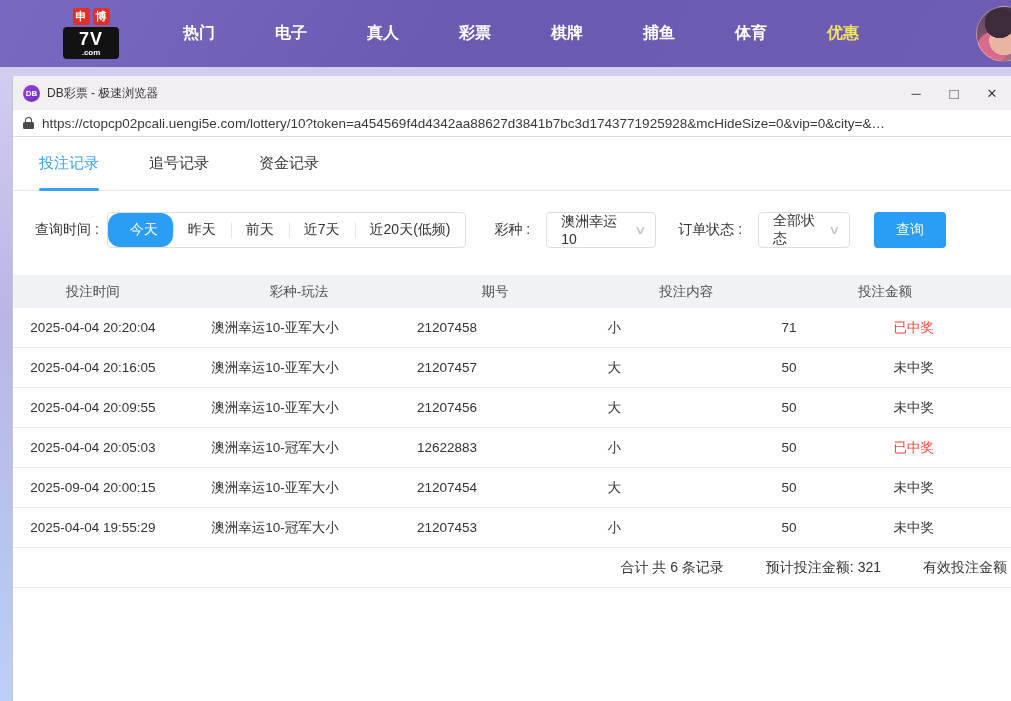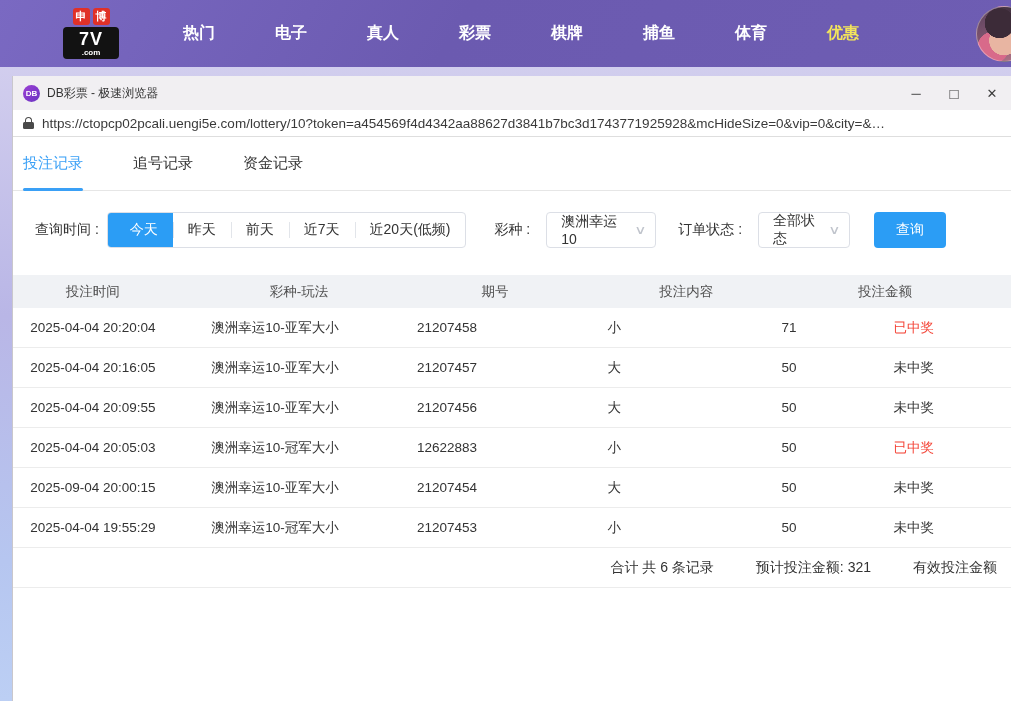--- a/index.html
+++ b/index.html
@@ -47,38 +47,38 @@
   .urlbar { height:27px; background:#fff; border-bottom:1px solid #dedede;
     display:flex; align-items:center; padding:0 10px; }
   .lock { position:relative; width:11px; height:12px; margin-right:8px; flex:none; }
   .lock .shackle { position:absolute; top:0; left:2px; width:7px; height:7px;
     border:1.6px solid #4a4a4a; border-bottom:none; border-radius:4px 4px 0 0; }
   .lock .body { position:absolute; bottom:0; left:0; width:11px; height:7px;
     background:#4a4a4a; border-radius:1.5px; }
   .url-text { font-size:13.5px; color:#3a3a3a; white-space:nowrap; overflow:hidden; }
 
   
-  .tab-row { height:54px; display:flex; align-items:center; padding-left:10px; gap:50px;
+  .tab-row { height:54px; display:flex; align-items:center; padding-left:26px; gap:50px;
     border-bottom:1px solid #e6e6e6; }
   .tab { position:relative; height:100%; display:flex; align-items:center;
     font-size:15px; color:#333; cursor:pointer; }
   .tab.active { color:#3aa0f6; }
   .tab.active::after { content:""; position:absolute; left:0; right:0; bottom:-1px; height:3px;
     border-radius:2px; background:#3aa0f6; }
 
   
   .filter-row { display:flex; align-items:center; padding-left:22px; margin-top:21px; height:36px; }
   .f-label { font-size:14px; color:#333; margin-right:8px; white-space:nowrap; }
   .seg-group { display:inline-flex; height:36px; border:1px solid #dcdfe6; border-radius:4px;
     overflow:hidden; background:#fff; }
   .seg { padding:0 15px; display:flex; align-items:center; font-size:14px; color:#333;
     cursor:pointer; position:relative; }
   .seg + .seg::before { content:""; position:absolute; left:0; top:9px; bottom:9px;
     width:1px; background:#e2e5ea; }
-  .seg.active { background:#2b9df5; color:#fff; border-radius:0;padding-left:22px; }
+  .seg.active { background:#2b9df5; color:#fff; border-radius:12px;padding-left:22px; }
   .seg.active::before { display:none; }
   .select-box { height:36px; border:1px solid #dcdfe6; border-radius:4px; background:#fff;
     display:flex; align-items:center; justify-content:space-between; padding:0 10px 0 14px;
     font-size:14px; color:#333; cursor:pointer; }
   .select-lottery { width:110px; margin-left:8px; }
   .select-status { width:92px; margin-left:8px; }
   .chev { color:#c0c4cc; font-size:12px; transform:scaleX(1.4); margin-left:6px; }
   .ml28 { margin-left:28px; } .ml22 { margin-left:22px; }
   .search-btn { margin-left:24px; width:72px; height:36px; background:#2b9df5; color:#fff;
     border:none; border-radius:4px; font-size:14px; cursor:pointer;
@@ -89,21 +89,21 @@
   .t-head, .t-row, .t-foot { display:grid;
     grid-template-columns:16% 20.5% 14% 19.5% 15.5% 9.5% 5%; }
   .t-head { height:33px; background:#f0f2f5;gap:24px; }
   .t-head .th { display:flex; align-items:center; justify-content:center;
     font-size:13.5px; color:#4f4f4f; }
   .t-row { height:40px; border-bottom:1px solid #ececec; }
   .t-row .td { display:flex; align-items:center; justify-content:center;
     font-size:13.5px; color:#333; white-space:nowrap; }
   .td.won { color:#f44336; }
   .t-footer { height:40px; border-bottom:1px solid #ececec; display:flex; align-items:center;
-    justify-content:flex-end; gap:42px; font-size:14px; color:#333; padding-right:18px; }
+    justify-content:flex-end; gap:42px; font-size:14px; color:#333; padding-right:8px; }
   .t-footer span { white-space:nowrap; }
   .t-footer .clip { margin-right:-4px; }
 </style>
 </head>
 <body>
 
 <div class="site-header">
   <div class="logo">
     <div class="logo-top">
       <span class="logo-sq">申</span>

